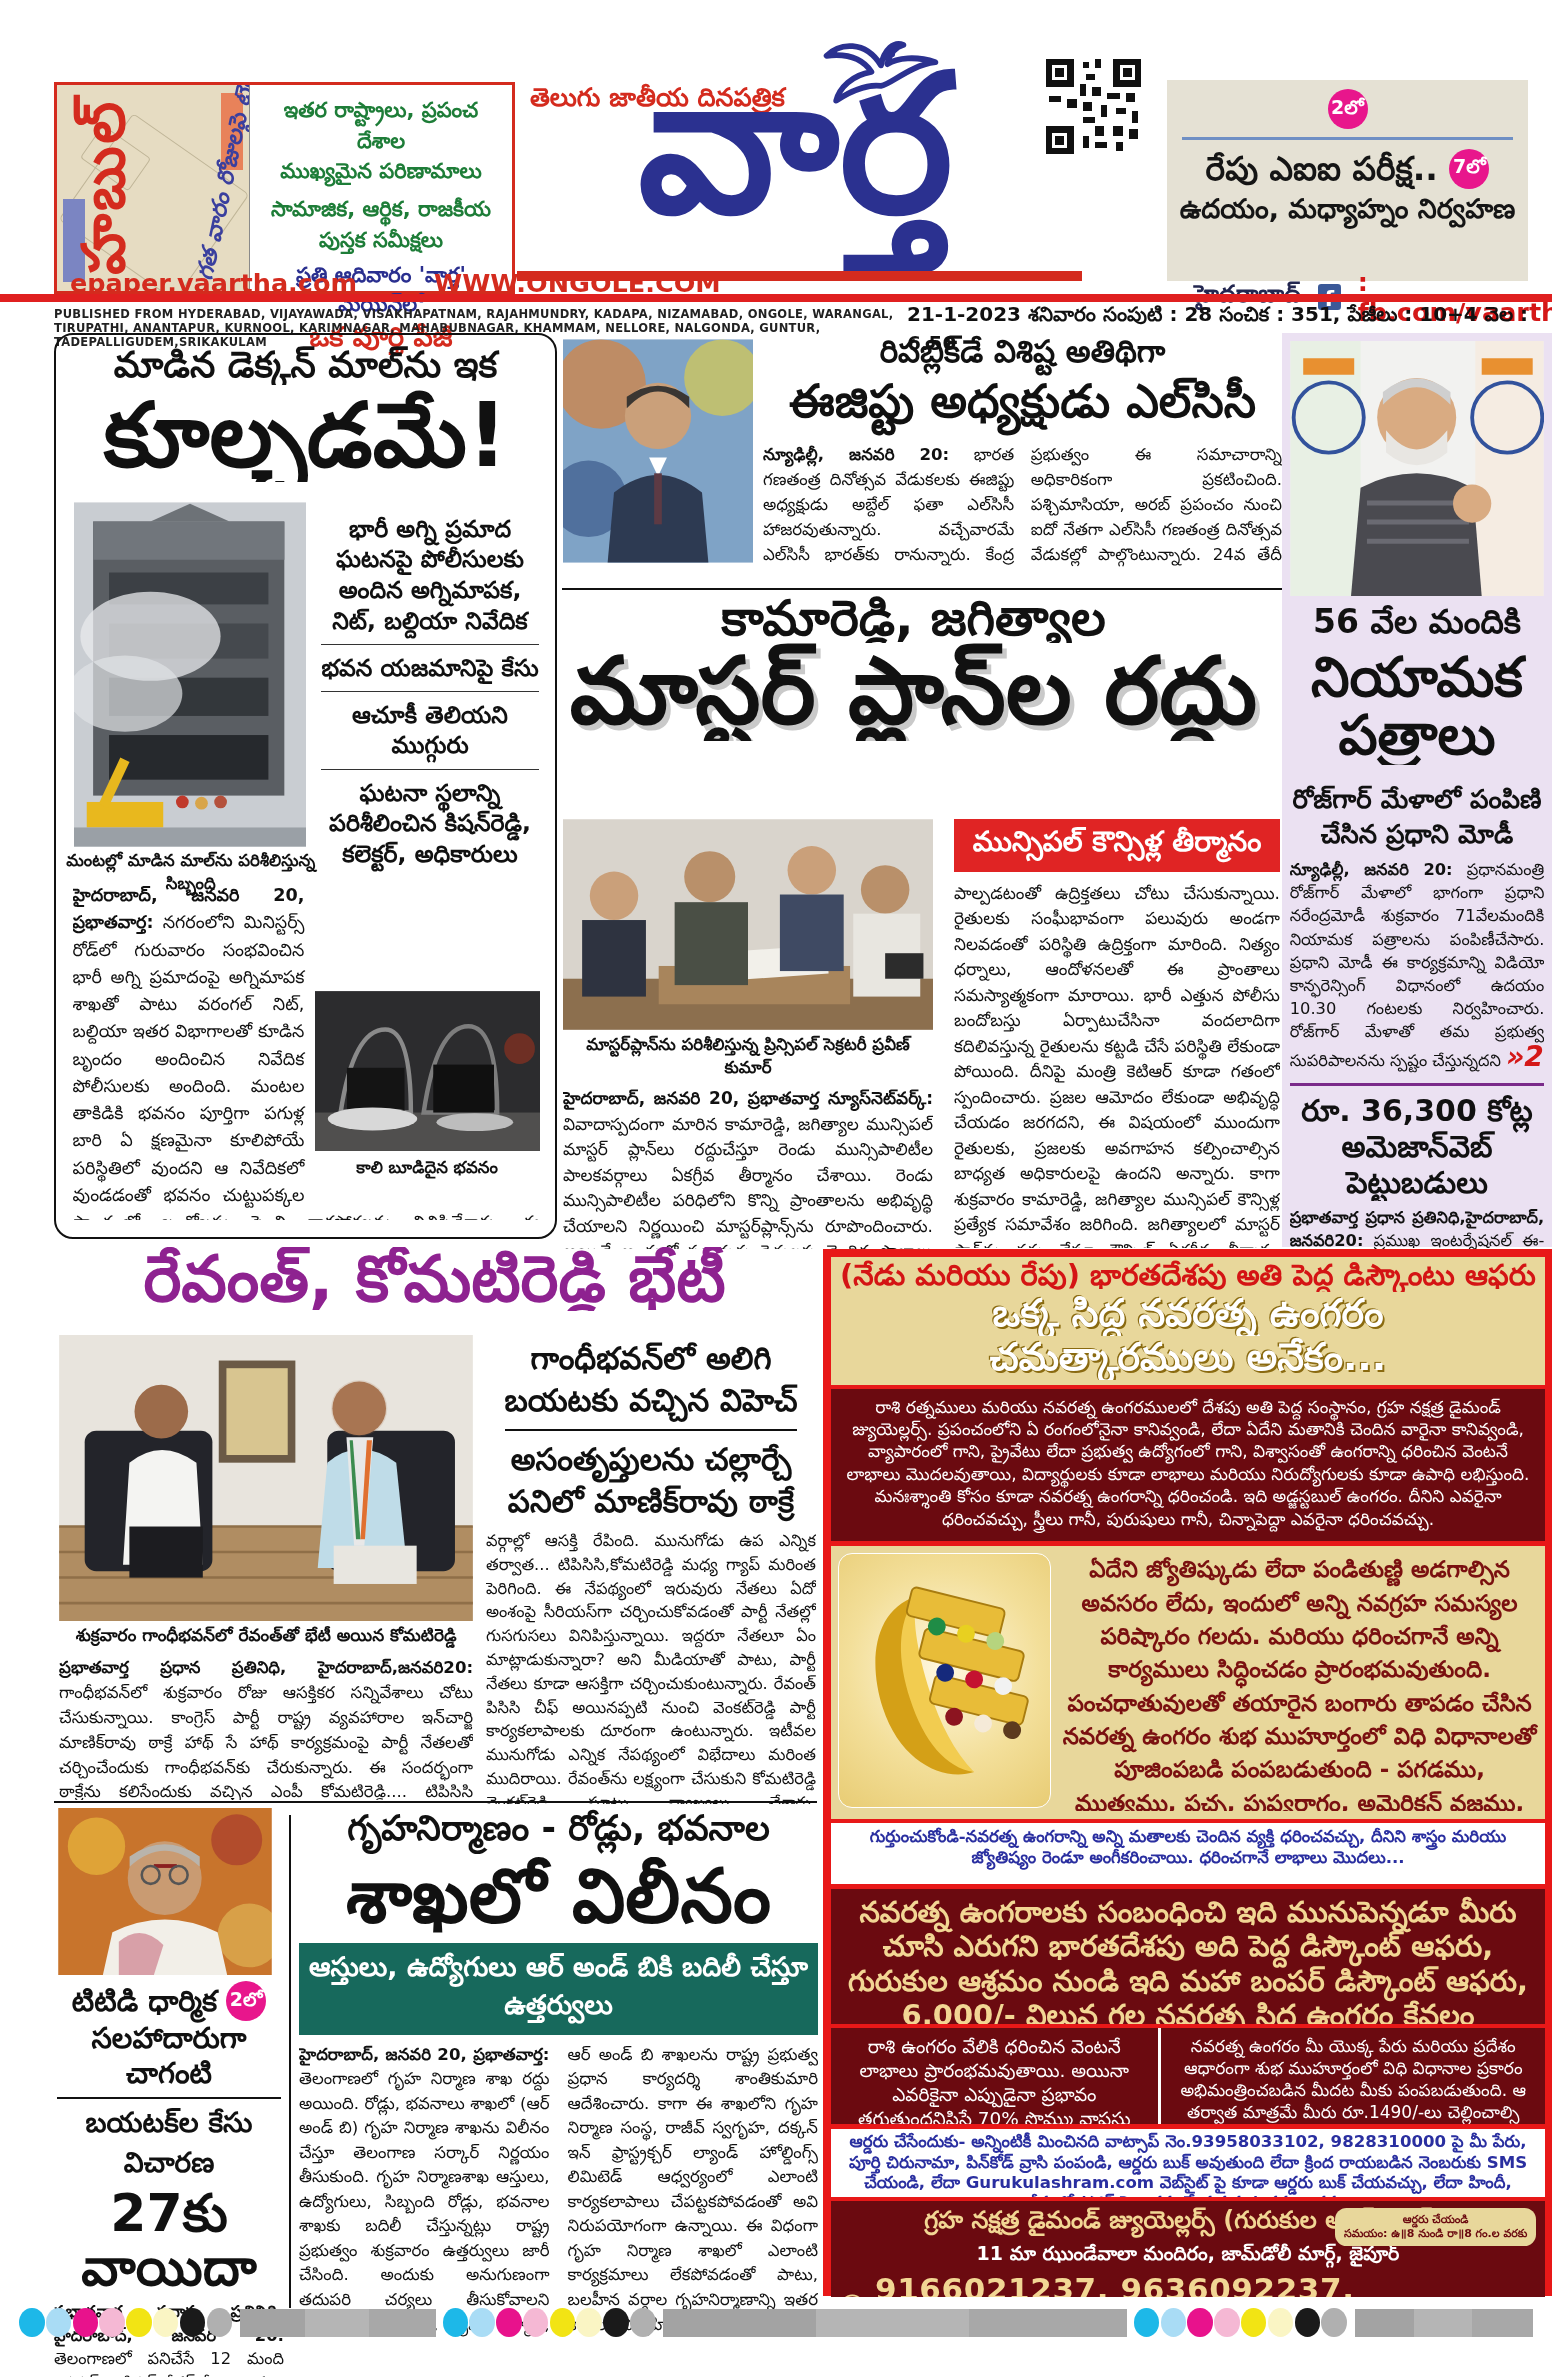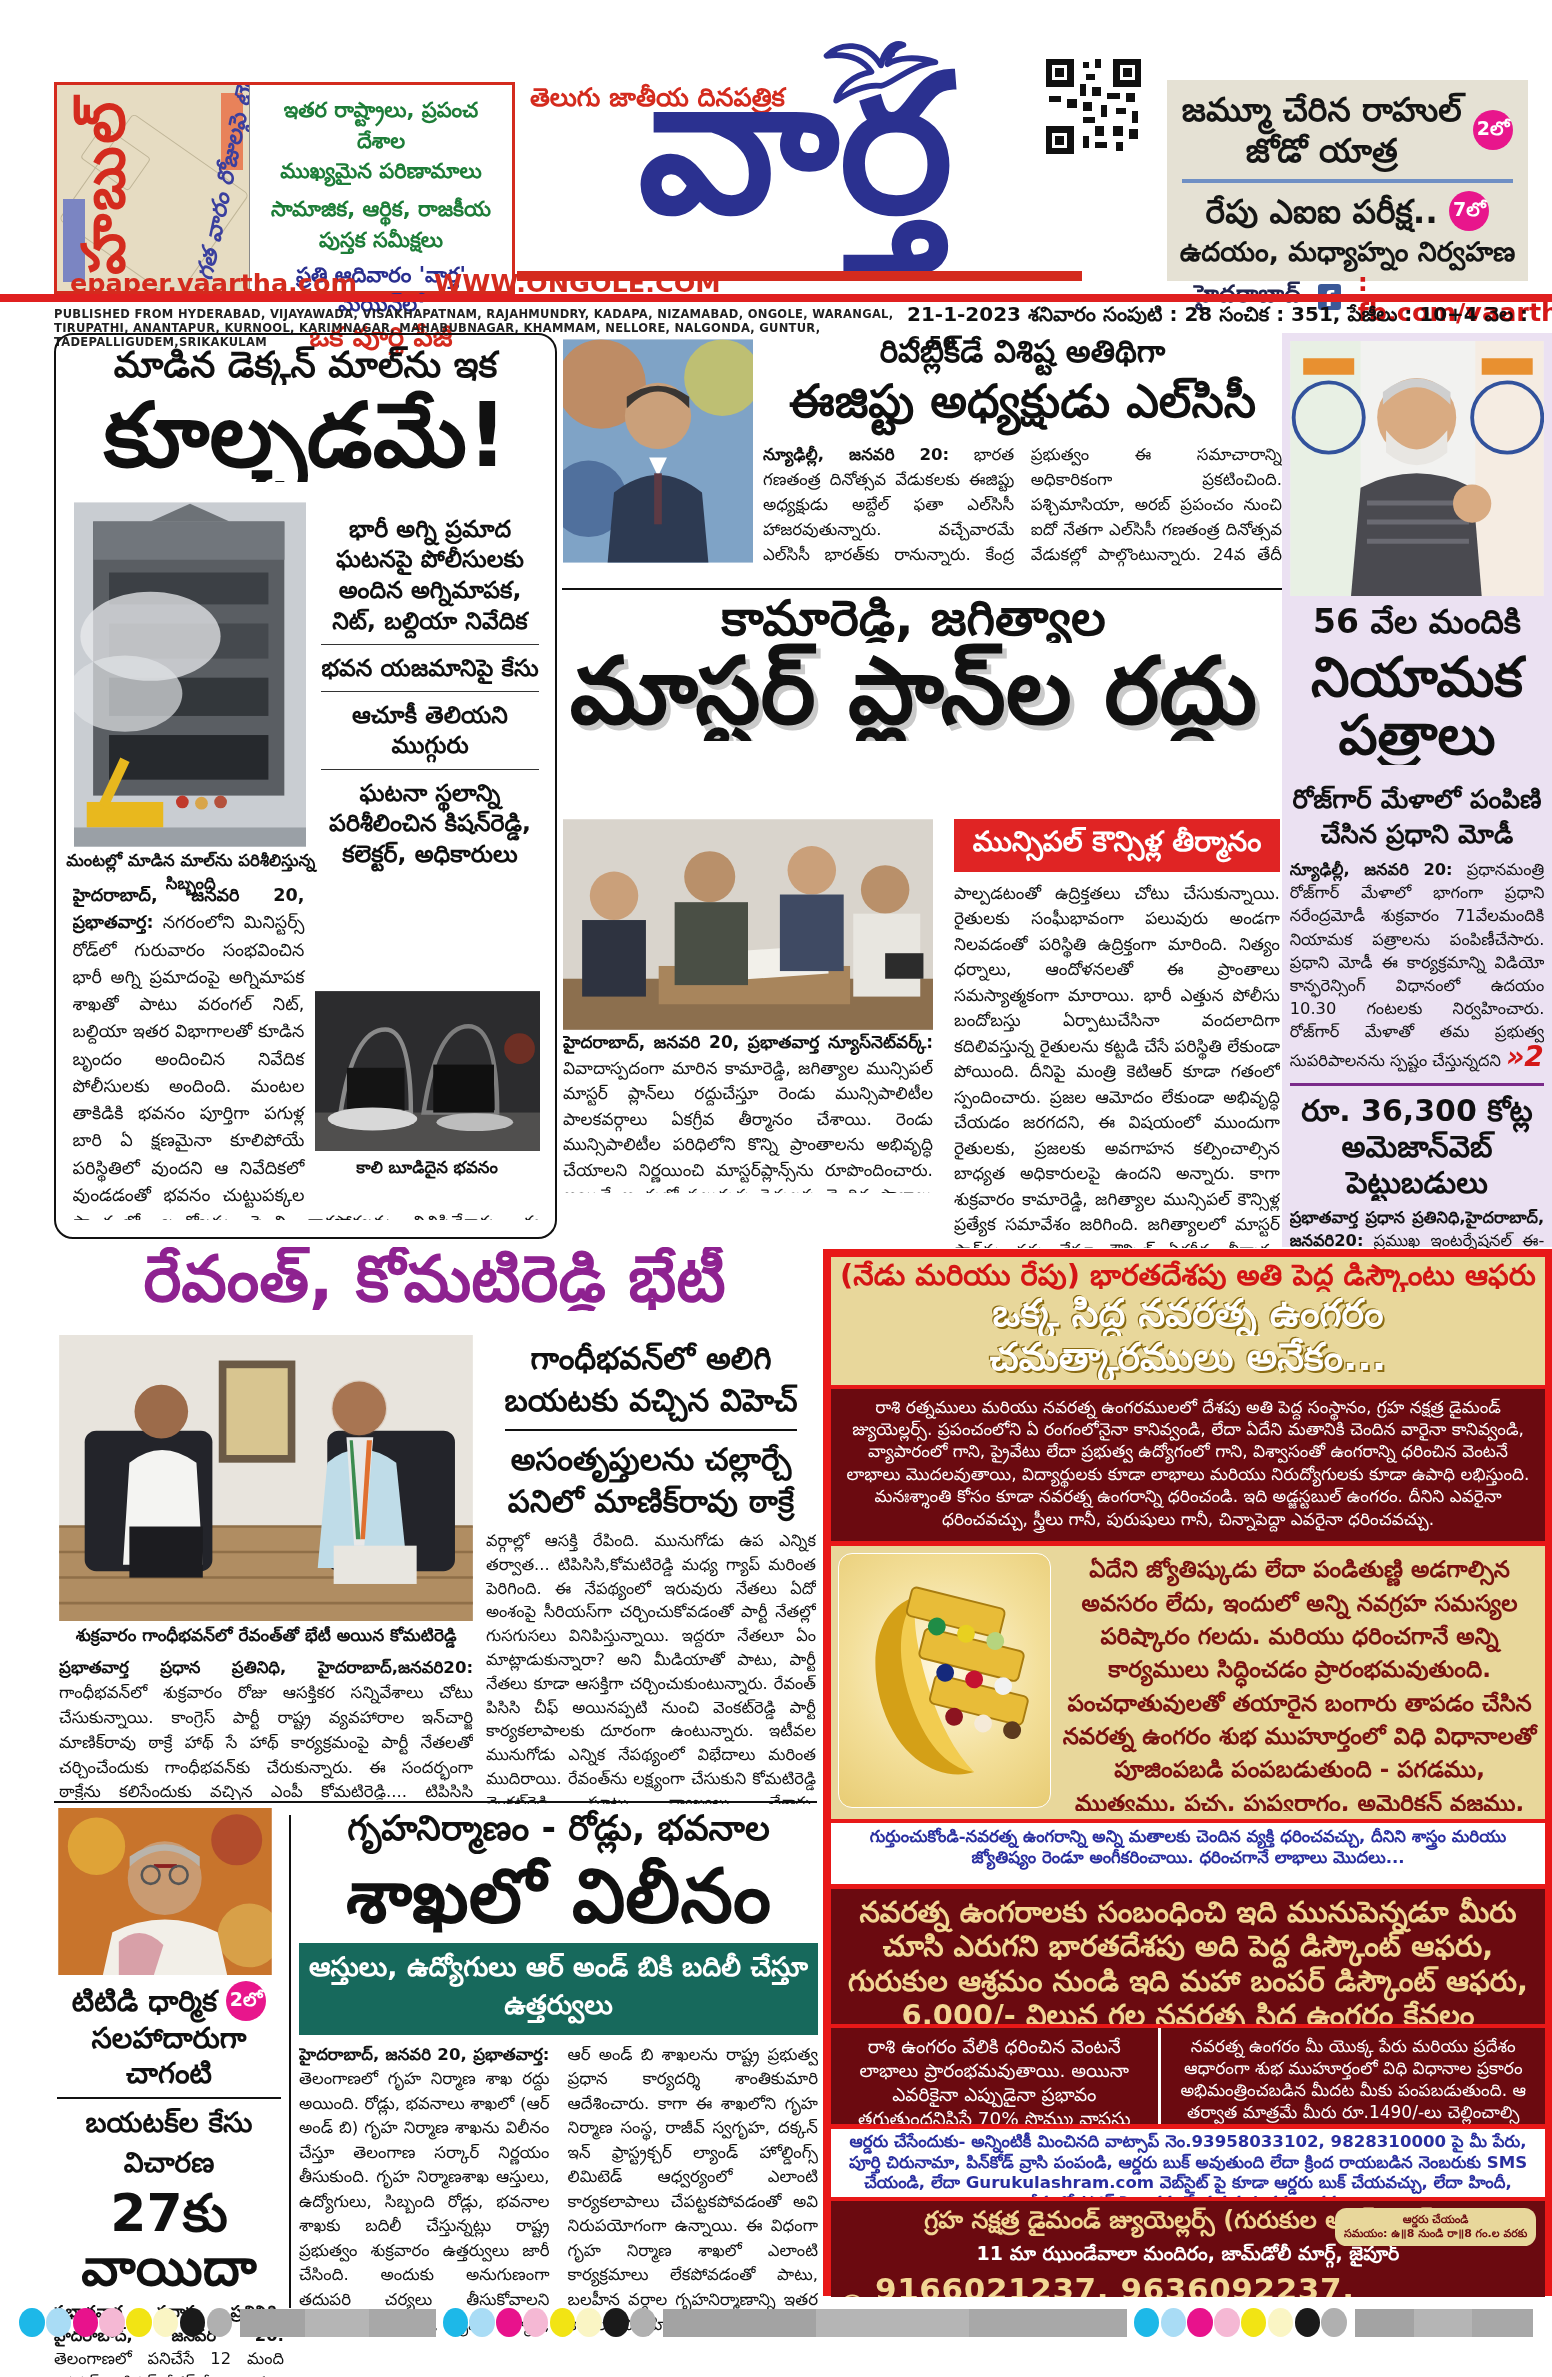--- a/index.html
+++ b/index.html
@@ -233,24 +233,20 @@
         <rect x="4" y="4" width="3" height="3" fill="#111"></rect>
       <rect x="25" y="3" width="5" height="5" fill="#fff"></rect>
         <rect x="26" y="4" width="3" height="3" fill="#111"></rect>
       <rect x="3" y="25" width="5" height="5" fill="#fff"></rect>
         <rect x="4" y="26" width="3" height="3" fill="#111"></rect>
     </svg>
   </div>
 
   <div class="abs topbox">
     <div class="tb-row">
-      <div class="tb-line">
-        <span>జమ్మూ చేరిన రాహుల్</span><br>
-        <span>జోడో యాత్ర</span>
-      </div>
       <span class="badge">2లో</span>
     </div>
     <div class="tb-div"></div>
     <div class="tb-row">
       <div class="tb-line">రేపు ఎఐఐ పరీక్ష..</div>
       <span class="badge">7లో</span>
     </div>
     <div class="tb-sub">ఉదయం, మధ్యాహ్నం నిర్వహణ</div>
   </div>
 
@@ -351,20 +347,21 @@
             <rect x="30" y="158" width="100" height="120" fill="#2e3340"></rect>
           <circle cx="230" cy="90" r="40" fill="#b9906a"></circle>
             <rect x="175" y="130" width="115" height="130" fill="#4a4f45"></rect>
           <circle cx="390" cy="80" r="38" fill="#caa07a"></circle>
             <rect x="340" y="118" width="100" height="120" fill="#3f4a63"></rect>
           <circle cx="505" cy="110" r="38" fill="#b9906a"></circle>
             <rect x="455" y="148" width="105" height="130" fill="#e8e6e0"></rect>
           <rect x="505" y="210" width="60" height="40" fill="#2c2c2c"></rect>
         </svg>
       </div>
+      <div class="mp-cap clip">మాస్టర్‌ప్లాన్‌ను పరిశీలిస్తున్న ప్రిన్సిపల్ సెక్రటరీ ప్రవీణ్ కుమార్</div>
       <div class="mp-bl">
         <span class="dl">హైదరాబాద్, జనవరి 20, ప్రభాతవార్త న్యూస్‌నెట్‌వర్క్:</span><span> వివాదాస్పదంగా మారిన కామారెడ్డి, జగిత్యాల మున్సిపల్ మాస్టర్ ప్లాన్‌లు రద్దుచేస్తూ రెండు మున్సిపాలిటీల పాలకవర్గాలు ఏకగ్రీవ తీర్మానం చేశాయి. రెండు మున్సిపాలిటీల పరిధిలోని కొన్ని ప్రాంతాలను అభివృద్ధి చేయాలని నిర్ణయించి మాస్టర్‌ప్లాన్స్‌ను రూపొందించారు. అయితే అందులో పలువురు రైతులకు చెందిన పొలాలు ఉండటం, వారు దీనిపైనే ఆధారపడి జీవనాధారం పొందుతూ ఉండటంతో రైతుల్లో ఆందోళనలు మొదలయ్యాయి. కామారెడ్డిలో రైతు ఆత్మహత్యకు పాల్పడటం, కామారెడ్డి, జగిత్యాల ప్రాంతాల్లో రైతులు ఆత్మహత్యాయత్నాలకు</span>
       </div>
     </div>
     <div class="mp-right">
       <div class="mp-banner clip">మున్సిపల్ కౌన్సిళ్ల తీర్మానం</div>
       <div class="mp-br">
         <span>పాల్పడటంతో ఉద్రిక్తతలు చోటు చేసుకున్నాయి. రైతులకు సంఘీభావంగా పలువురు అండగా నిలవడంతో పరిస్థితి ఉద్రిక్తంగా మారింది. నిత్యం ధర్నాలు, ఆందోళనలతో ఈ ప్రాంతాలు సమస్యాత్మకంగా మారాయి. భారీ ఎత్తున పోలీసు బందోబస్తు ఏర్పాటుచేసినా వందలాదిగా కదిలివస్తున్న రైతులను కట్టడి చేసే పరిస్థితి లేకుండా పోయింది. దీనిపై మంత్రి కెటిఆర్ కూడా గతంలో స్పందించారు. ప్రజల ఆమోదం లేకుండా అభివృద్ధి చేయడం జరగదని, ఈ విషయంలో ముందుగా రైతులకు, ప్రజలకు అవగాహన కల్పించాల్సిన బాధ్యత అధికారులపై ఉందని అన్నారు. కాగా శుక్రవారం కామారెడ్డి, జగిత్యాల మున్సిపల్ కౌన్సిళ్ల ప్రత్యేక సమావేశం జరిగింది. జగిత్యాలలో మాస్టర్ ప్లాన్‌ను రద్దు చేస్తూ కౌన్సిల్ ఏకగ్రీవ తీర్మానం చేసింది. పాతమునసాయిదా డ్రాఫ్ట్‌ను రద్దుచేస్తున్నట్లు పాలక వర్గం ప్రకటించింది. గత కొన్ని రోజులుగా మాస్టర్ ప్లాన్ రద్దు చేయాలని ఆరు గ్రామాల రైతులు, ప్రజలు ఆందోళనలు చేస్తున్నారు. గత డిసెంబరు 15వ తేదీన మాస్టర్ ప్లాన్ మునసాయిదాకు సంబంధించిన నోటిఫికేషన్ వెలువడింది. రైతుల నిరసనలతో మంత్రి కొప్పుల ఈశ్వర్ మాస్టర్ ప్లాన్‌ను సవరిస్తున్నామని చెప్పడం, ఎమ్మెల్యే సంజయ్ కుమార్ మున్సిపల్ కౌన్సిల్‌లో తీర్మానం ప్రవేశపెట్టడం జరిగింది. చైర్‌పర్సన్ ఆధ్వర్యంలో </span>
       </div>
     </div>

